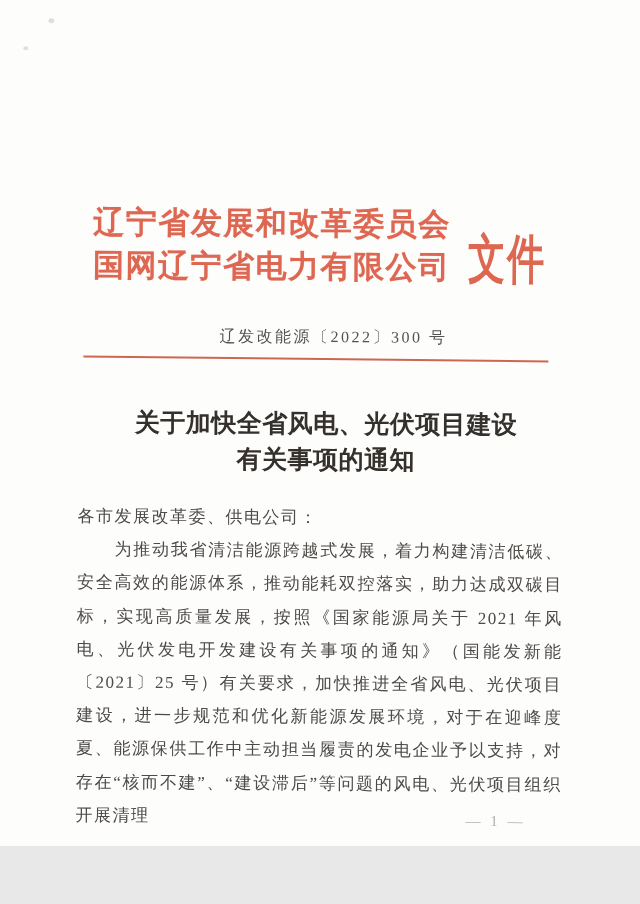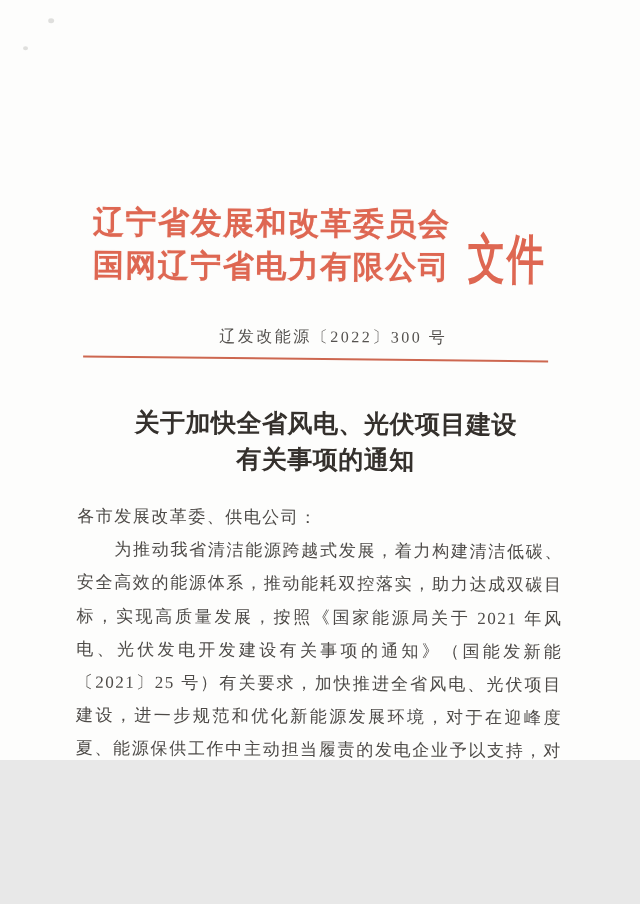--- a/index.html
+++ b/index.html
@@ -1,18 +1,18 @@
 <!DOCTYPE html>
 <html><head>
 <meta charset="utf-8">
 <style>
   html, body { margin:0; padding:0; background:#e8e8e8; }
   .page {
     position:relative;
-    width:640px; height:760px;
+    width:640px; height:846px;
     margin:0 auto;
     background:#fdfdfc;
     overflow:hidden;
     font-family:"Liberation Serif","DejaVu Serif",serif;
   }
   .scan {
     position:absolute; inset:0;
     transform:rotate(0.35deg);
     transform-origin:50% 50%;
   }

